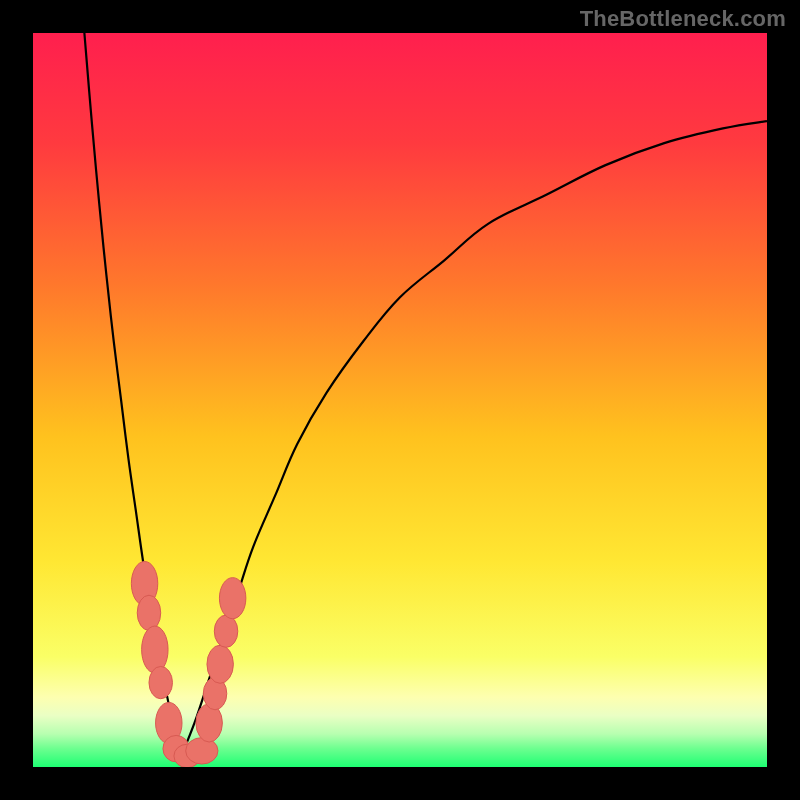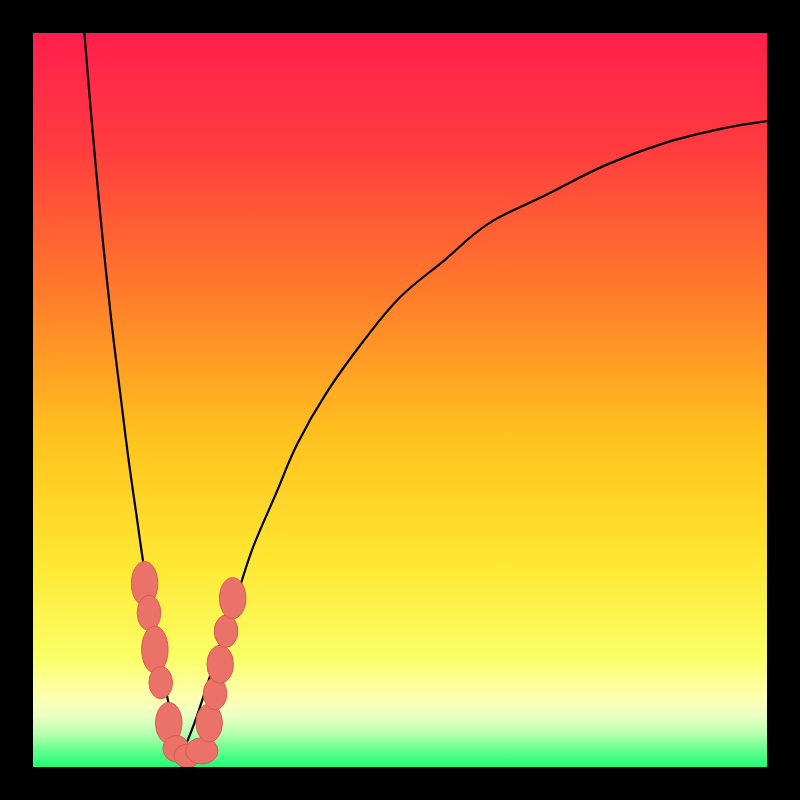--- a/index.html
+++ b/index.html
@@ -42,20 +42,21 @@
   svg.curve {
     position: absolute;
     inset: 0;
   }
 </style>
 </head>
 <body>
 
 <div class="frame">
 
+  <div class="wm">TheBottleneck.com</div>
 
   <div class="plot-area">
     <svg class="gradient" width="734" height="734">
       <defs>
         <linearGradient id="bg" x1="0" y1="0" x2="0" y2="1">
             <stop offset="0%" stop-color="#ff1f4e"></stop>
             <stop offset="15%" stop-color="#ff3a3f"></stop>
             <stop offset="35%" stop-color="#ff7a2b"></stop>
             <stop offset="55.00000000000001%" stop-color="#ffc21e"></stop>
             <stop offset="72%" stop-color="#ffe733"></stop>

